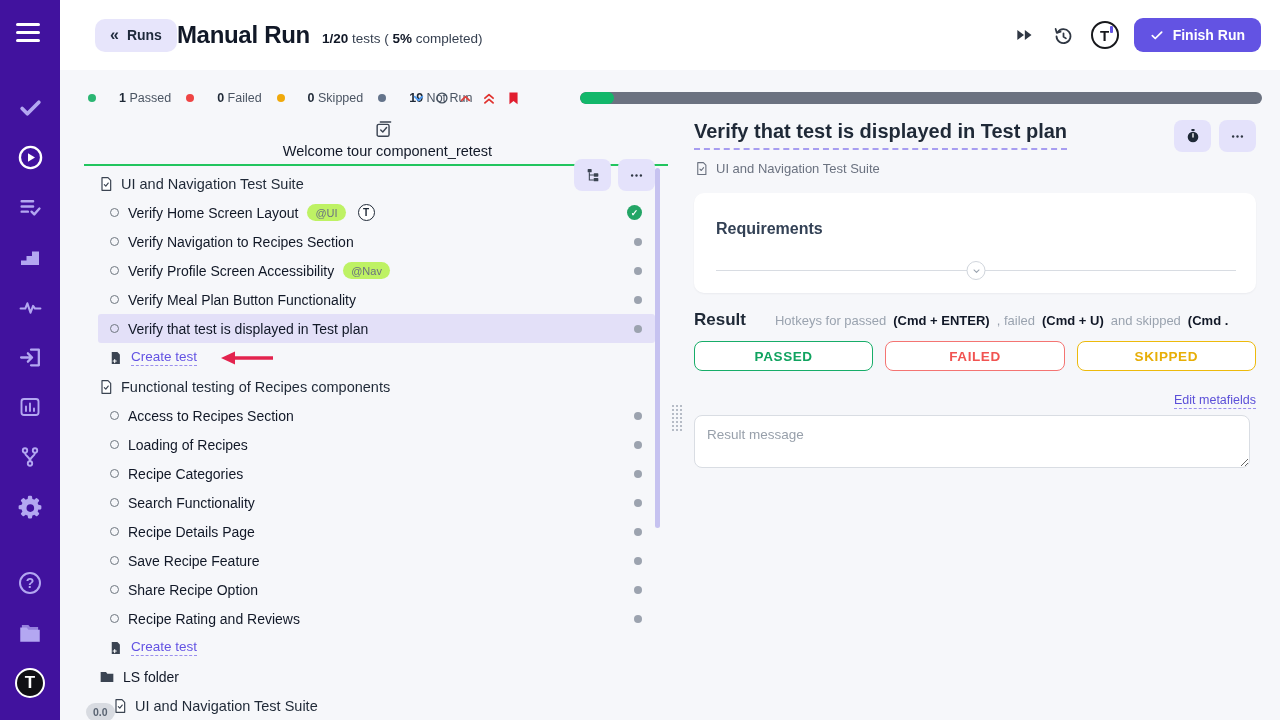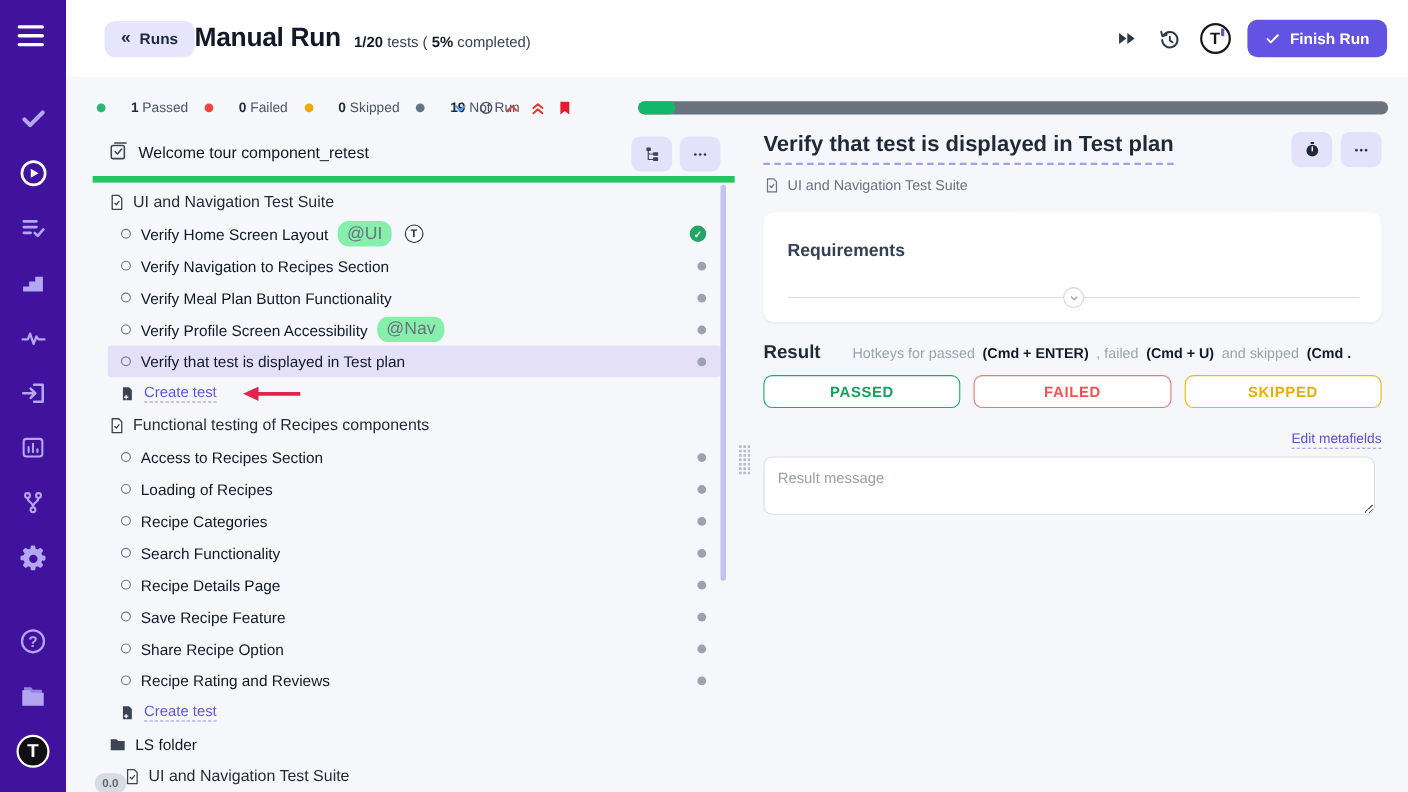--- a/index.html
+++ b/index.html
@@ -36,36 +36,36 @@
   .legend .li { display:flex; align-items:center; gap:23px; font-size:12.5px; color:#4B5563; }
   .legend .dot { width:8px; height:8px; border-radius:50%; }
   .legend b { color:#1F2937; }
   .prio { position:absolute; left:352px; top:0; height:56px; display:flex; align-items:center; gap:10px; }
   .prio > span { display:flex; align-items:center; cursor:pointer; }
   .progress { position:absolute; left:520px; top:22px; width:682px; height:12px; border-radius:6px; background:#6B7280; overflow:hidden; }
   .progress-fill { height:12px; border-radius:6px; background:#12B76A; }
 
   
   .tree-panel { position:absolute; left:84px; top:120px; width:584px; height:600px; overflow:hidden; }
-  .tree-head { height:46px; display:flex; align-items:center; border-bottom:6px solid #22c55e; padding-left:14px; }
+  .tree-head { height:46px; display:flex; align-items:center; border-bottom:2px solid #22c55e; padding-left:14px;flex-direction:column; }
   .tree-head .t-title { margin-left:9px; font-size:14.5px; font-weight:500; color:#111827; }
   .tree-head-btns { margin-left:auto; display:flex; gap:7px; padding-right:13px; }
   .sq-btn { width:37px; height:32px; background:#E4E2FB; border:none; border-radius:8px; display:flex; align-items:center; justify-content:center; cursor:pointer; color:#2F3743; font-weight:800; }
   .tree-rows { padding:3px 13px 0 14px; }
   .trow { display:flex; align-items:center; height:29px; font-size:14px; color:#111827; cursor:pointer; position:relative; }
   .trow.suite { font-size:14.5px; color:#1F2937; }
   .trow.suite .lbl { margin-left:7px; }
   .trow.test { padding-left:12px; }
   .trow.test .marker { width:9px; height:9px; border:1.5px solid #6F7780; border-radius:50%; flex:none; }
   .trow.test .lbl { margin-left:9px; }
   .trow.selected { background:#E3E0F8; border-radius:3px; }
   .trow.create { padding-left:10px; }
   .trow.create .lbl { margin-left:8px; font-size:13.5px; color:#6353E3; border-bottom:1.5px dashed #9A8FEF; padding-bottom:1px; }
   .trow.folder .lbl { margin-left:7px; }
-  .tag { margin-left:9px; background:#86efac; color:#6B7280; font-size:16px; border-radius:10px; padding:2.5px 8px; }
+  .tag { margin-left:9px; background:#bef264; color:#6B7280; font-size:11px; border-radius:10px; padding:2.5px 8px; }
   .tchip { margin-left:12px; width:17px; height:17px; border:1.6px solid #1F2937; border-radius:50%; background:#fff; color:#1F2937; font-size:10px; font-weight:800; display:flex; align-items:center; justify-content:center; }
   .st { margin-left:auto; margin-right:13px; flex:none; }
   .st.dot { width:8px; height:8px; border-radius:50%; background:#9CA3AF; }
   .st.passed { width:15px; height:15px; border-radius:50%; background:#23A566; color:#fff; font-size:9px; font-weight:800; display:flex; align-items:center; justify-content:center; }
   .arrow-ann { margin-left:22px; display:flex; align-items:center; }
   .count-badge { position:absolute; left:-12px; top:12px; background:#D8DBE1; color:#5A6472; font-size:10.5px; font-weight:700; border-radius:9px; padding:3px 7px; }
   .trow.partial { overflow:visible; }
   .trow.partial .suite-ic { margin-left:14px; }
   .tree-scrollbar { position:absolute; right:8px; top:48px; width:5px; height:360px; background:#C6C2F0; border-radius:3px; }
 
@@ -299,27 +299,27 @@
           <span class="tchip">T</span>
           <span class="st passed">✓</span>
         </div>
         <div class="trow test">
           <span class="marker"></span>
           <span class="lbl">Verify Navigation to Recipes Section</span>
           <span class="st dot"></span>
         </div>
         <div class="trow test">
           <span class="marker"></span>
-          <span class="lbl">Verify Meal Plan Button Functionality</span>
-          <span class="st dot"></span>
-        </div>
-        <div class="trow test">
-          <span class="marker"></span>
           <span class="lbl">Verify Profile Screen Accessibility</span>
           <span class="tag">@Nav</span>
+          <span class="st dot"></span>
+        </div>
+        <div class="trow test">
+          <span class="marker"></span>
+          <span class="lbl">Verify Meal Plan Button Functionality</span>
           <span class="st dot"></span>
         </div>
         <div class="trow test selected">
           <span class="marker"></span>
           <span class="lbl">Verify that test is displayed in Test plan</span>
           <span class="st dot"></span>
         </div>
         <div class="trow create">
           <svg width="15" height="16" viewBox="0 0 24 24">
             <path d="M6 2.5h9l4 4V21.5H6z" fill="#3B4452"></path>

